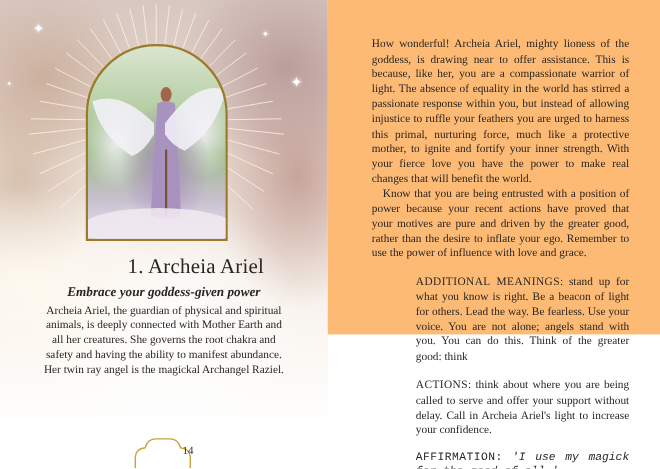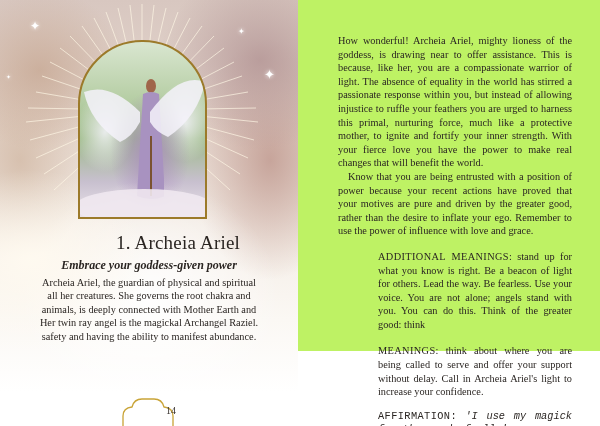--- a/index.html
+++ b/index.html
@@ -16,21 +16,21 @@
       background:
         radial-gradient(ellipse 120px 90px at 30px 260px, rgba(255,250,240,0.95), rgba(255,250,240,0) 100%),
         radial-gradient(ellipse 130px 120px at 150px 300px, rgba(255,255,255,0.95), rgba(255,255,255,0) 100%),
         radial-gradient(ellipse 90px 80px at 40px 70px, rgba(200,170,150,0.85), rgba(200,170,150,0) 100%),
         radial-gradient(ellipse 100px 90px at 260px 60px, rgba(180,150,150,0.85), rgba(180,150,150,0) 100%),
         radial-gradient(ellipse 80px 120px at 270px 160px, rgba(190,150,140,0.8), rgba(190,150,140,0) 100%),
         radial-gradient(ellipse 70px 100px at 20px 160px, rgba(210,185,165,0.8), rgba(210,185,165,0) 100%),
         linear-gradient(180deg, #d8c7c0 0%, #e6d8cf 30%, #f4ede6 55%, #fbf8f4 75%, #ffffff 92%);
     }
     .page-right {
-      position:relative; width:302px; height:351px; background:#bef264;
+      position:relative; width:302px; height:304px; background:#fdba74;
     }
     .rays {
       position:absolute; left:0; top:0; width:298px; height:240px; pointer-events:none;
     }
     .star { position:absolute; color:#fff; font-size:10px; line-height:1; text-shadow:0 0 4px #fff; }
     .arch {
       position:absolute; left:78px; top:40px; width:129px; height:179px;
       box-sizing:border-box; border:2px solid #9c7a2a;
       border-radius:64px 64px 0 0; overflow:hidden;
       background:
@@ -137,45 +137,45 @@
         <path d="M70 70 Q100 30 125 40 Q118 75 88 95 Q76 90 70 80 Z" fill="rgba(245,242,250,0.85)"></path>
         <ellipse cx="64" cy="165" rx="70" ry="18" fill="rgba(240,232,240,0.9)"></ellipse>
       </svg>
     </div>
 
     <div class="title">1. Archeia Ariel</div>
     <div class="subtitle">Embrace your goddess-given power</div>
 
     <div class="body-left">
       <div>Archeia Ariel, the guardian of physical and spiritual</div>
+      <div>animals, is deeply connected with Mother Earth and</div>
       <div>all her creatures. She governs the root chakra and</div>
-      <div>animals, is deeply connected with Mother Earth and</div>
+      <div>safety and having the ability to manifest abundance.</div>
       <div>Her twin ray angel is the magickal Archangel Raziel.</div>
-      <div>safety and having the ability to manifest abundance.</div>
     </div>
 
     <div class="pagenum pn-left">
       <svg width="56" height="30" viewBox="0 0 56 30">
         <path d="M3 30 L3 20 Q3 12 12 11 Q14 3 22 3 L34 3 Q42 3 44 11 Q53 12 53 20 L53 30" fill="none" stroke="#c9a437" stroke-width="1.3"></path>
       </svg>
       <span>14</span>
     </div>
   </div>
 
   <div class="page-right">
     <div class="body-right">
       <p>How wonderful! Archeia Ariel, mighty lioness of the goddess, is drawing near to offer assistance. This is because, like her, you are a compassionate warrior of light. The absence of equality in the world has stirred a passionate response within you, but instead of allowing injustice to ruffle your feathers you are urged to harness this primal, nurturing force, much like a protective mother, to ignite and fortify your inner strength. With your fierce love you have the power to make real changes that will benefit the world.</p>
       <p class="indent">Know that you are being entrusted with a position of power because your recent actions have proved that your motives are pure and driven by the greater good, rather than the desire to inflate your ego. Remember to use the power of influence with love and grace.</p>
 
       <p class="section" style="margin-top:12px;">
         <span class="caps">ADDITIONAL MEANINGS</span><span>: stand up for what you know is right. Be a beacon of light for others. Lead the way. Be fearless. Use your voice. You are not alone; angels stand with you. You can do this. Think of the greater good: think</span>
       </p>
 
       <p class="section" style="margin-top:13px;">
-        <span class="caps">MEANINGS</span><span>: think about where you are being called to serve and offer your support without delay. Call in Archeia Ariel's light to increase your confidence.</span>
+        <span class="caps">ACTIONS</span><span>: think about where you are being called to serve and offer your support without delay. Call in Archeia Ariel's light to increase your confidence.</span>
       </p>
 
       <p class="section" style="margin-top:11px;font-family:Liberation Mono, monospace;">
         <span class="caps">AFFIRMATION</span><span>: </span><span class="ital">'I use my magick for the good of all.'</span>
       </p>
     </div>
 
   </div>
 </div>
 

